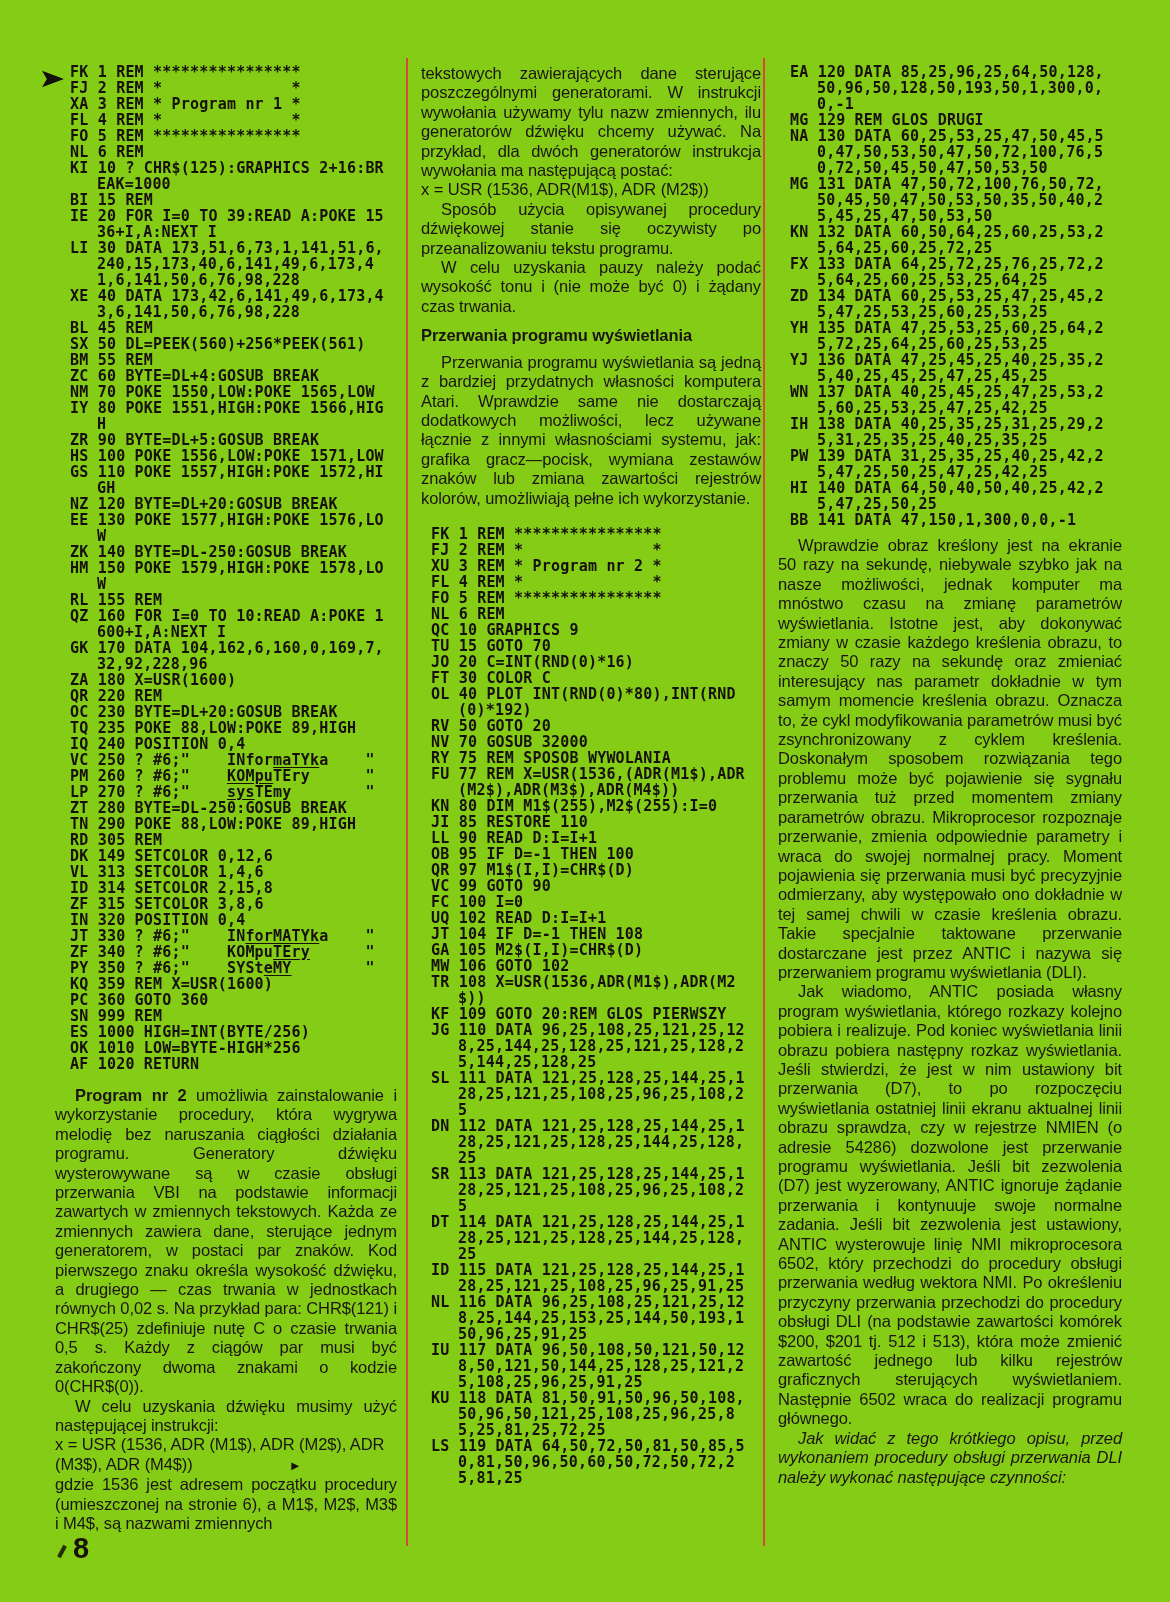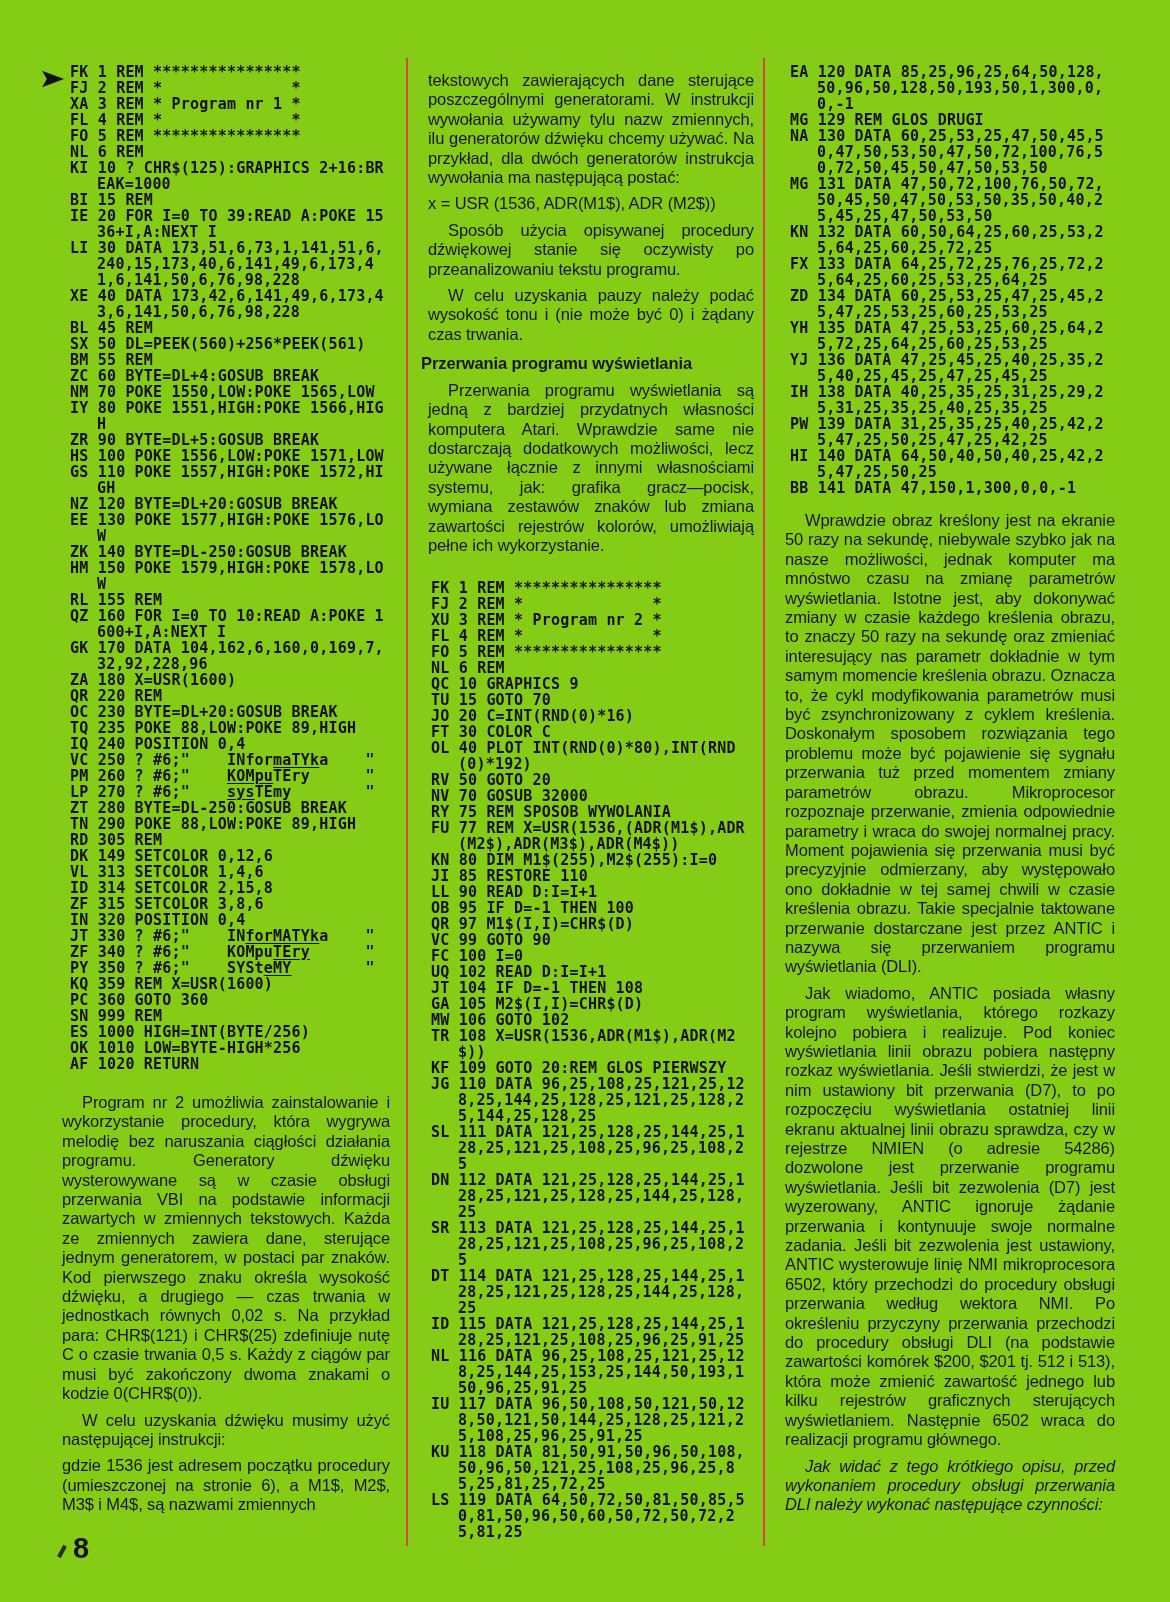--- a/index.html
+++ b/index.html
@@ -15,27 +15,27 @@
   .code-line{
     font-family:"DejaVu Sans Mono", monospace;
     font-weight:700; font-size:15px; line-height:16px;
     letter-spacing:0.2px; color:#16110c;
     white-space:pre-wrap; word-break:break-all;
     padding-left:27px; text-indent:-27px;
   }
   .code-line .ul{text-decoration:underline; text-underline-offset:2px;}
   
   .textblock p{
-    margin:7px; font-size:16.5px; line-height:19.4px;
+    margin:0; font-size:16.5px; line-height:19.4px;
     text-align:justify; letter-spacing:-0.1px;
   }
   .textblock p.ind{text-indent:20px;}
   .textblock p.ital{font-style:italic;}
   .textblock p.noj{text-align:left;}
-  .textblock strong{font-weight:400;}
+  .textblock strong{font-weight:700;}
   .heading{
     font-size:17px; font-weight:700; text-align:center;
     margin:10px 0 7px 0 !important; text-indent:0 !important;
   }
   .cursor-arrow{
     position:absolute; left:42px; top:68px; width:22px; height:22px;
     background:#14100b;
     clip-path:polygon(0% 12%, 100% 50%, 0% 88%, 22% 50%);
   }
   .next-marker{
@@ -113,20 +113,21 @@
         <div class="code-line">PC 360 GOTO 360</div>
         <div class="code-line">SN 999 REM</div>
         <div class="code-line">ES 1000 HIGH=INT(BYTE/256)</div>
         <div class="code-line">OK 1010 LOW=BYTE-HIGH*256</div>
         <div class="code-line">AF 1020 RETURN</div>
       </div>
     <div class="gap-m"></div>
     <div class="textblock">
         <p class="ind "><strong>Program nr 2</strong> umożliwia zainstalowanie i wykorzystanie procedury, która wygrywa melodię bez naruszania ciągłości działania programu. Generatory dźwięku wysterowywane są w czasie obsługi przerwania VBI na podstawie informacji zawartych w zmiennych tekstowych. Każda ze zmiennych zawiera dane, sterujące jednym generatorem, w postaci par znaków. Kod pierwszego znaku określa wysokość dźwięku, a drugiego — czas trwania w jednostkach równych 0,02 s. Na przykład para: CHR$(121) i CHR$(25) zdefiniuje nutę C o czasie trwania 0,5 s. Każdy z ciągów par musi być zakończony dwoma znakami o kodzie 0(CHR$(0)).</p>
         <p class="ind ">W celu uzyskania dźwięku musimy użyć następującej instrukcji:</p>
+        <p class="noj">x = USR (1536, ADR (M1$), ADR (M2$), ADR (M3$), ADR (M4$))<span class="next-marker">►</span></p>
         <p class="">gdzie 1536 jest adresem początku procedury (umieszczonej na stronie 6), a M1$, M2$, M3$ i M4$, są nazwami zmiennych</p>
       </div>
   </div>
 
   <div class="col" style="left:421px; width:340px;">
     <div class="textblock">
         <p class="">tekstowych zawierających dane sterujące poszczególnymi generatorami. W instrukcji wywołania używamy tylu nazw zmiennych, ilu generatorów dźwięku chcemy używać. Na przykład, dla dwóch generatorów instrukcja wywołania ma następującą postać:</p>
         <p class="noj">x = USR (1536, ADR(M1$), ADR (M2$))</p>
         <p class="ind ">Sposób użycia opisywanej procedury dźwiękowej stanie się oczywisty po przeanalizowaniu tekstu programu.</p>
         <p class="ind ">W celu uzyskania pauzy należy podać wysokość tonu i (nie może być 0) i żądany czas trwania.</p>
@@ -184,20 +185,21 @@
     <div class="listing" style="margin-left:12px;">
         <div class="code-line">EA 120 DATA 85,25,96,25,64,50,128,50,96,50,128,50,193,50,1,300,0,0,-1</div>
         <div class="code-line">MG 129 REM GLOS DRUGI</div>
         <div class="code-line">NA 130 DATA 60,25,53,25,47,50,45,50,47,50,53,50,47,50,72,100,76,50,72,50,45,50,47,50,53,50</div>
         <div class="code-line">MG 131 DATA 47,50,72,100,76,50,72,50,45,50,47,50,53,50,35,50,40,25,45,25,47,50,53,50</div>
         <div class="code-line">KN 132 DATA 60,50,64,25,60,25,53,25,64,25,60,25,72,25</div>
         <div class="code-line">FX 133 DATA 64,25,72,25,76,25,72,25,64,25,60,25,53,25,64,25</div>
         <div class="code-line">ZD 134 DATA 60,25,53,25,47,25,45,25,47,25,53,25,60,25,53,25</div>
         <div class="code-line">YH 135 DATA 47,25,53,25,60,25,64,25,72,25,64,25,60,25,53,25</div>
         <div class="code-line">YJ 136 DATA 47,25,45,25,40,25,35,25,40,25,45,25,47,25,45,25</div>
+        <div class="code-line">WN 137 DATA 40,25,45,25,47,25,53,25,60,25,53,25,47,25,42,25</div>
         <div class="code-line">IH 138 DATA 40,25,35,25,31,25,29,25,31,25,35,25,40,25,35,25</div>
         <div class="code-line">PW 139 DATA 31,25,35,25,40,25,42,25,47,25,50,25,47,25,42,25</div>
         <div class="code-line">HI 140 DATA 64,50,40,50,40,25,42,25,47,25,50,25</div>
         <div class="code-line">BB 141 DATA 47,150,1,300,0,0,-1</div>
       </div>
     <div class="gap-s"></div>
     <div class="textblock">
         <p class="ind ">Wprawdzie obraz kreślony jest na ekranie 50 razy na sekundę, niebywale szybko jak na nasze możliwości, jednak komputer ma mnóstwo czasu na zmianę parametrów wyświetlania. Istotne jest, aby dokonywać zmiany w czasie każdego kreślenia obrazu, to znaczy 50 razy na sekundę oraz zmieniać interesujący nas parametr dokładnie w tym samym momencie kreślenia obrazu. Oznacza to, że cykl modyfikowania parametrów musi być zsynchronizowany z cyklem kreślenia. Doskonałym sposobem rozwiązania tego problemu może być pojawienie się sygnału przerwania tuż przed momentem zmiany parametrów obrazu. Mikroprocesor rozpoznaje przerwanie, zmienia odpowiednie parametry i wraca do swojej normalnej pracy. Moment pojawienia się przerwania musi być precyzyjnie odmierzany, aby występowało ono dokładnie w tej samej chwili w czasie kreślenia obrazu. Takie specjalnie taktowane przerwanie dostarczane jest przez ANTIC i nazywa się przerwaniem programu wyświetlania (DLI).</p>
         <p class="ind ">Jak wiadomo, ANTIC posiada własny program wyświetlania, którego rozkazy kolejno pobiera i realizuje. Pod koniec wyświetlania linii obrazu pobiera następny rozkaz wyświetlania. Jeśli stwierdzi, że jest w nim ustawiony bit przerwania (D7), to po rozpoczęciu wyświetlania ostatniej linii ekranu aktualnej linii obrazu sprawdza, czy w rejestrze NMIEN (o adresie 54286) dozwolone jest przerwanie programu wyświetlania. Jeśli bit zezwolenia (D7) jest wyzerowany, ANTIC ignoruje żądanie przerwania i kontynuuje swoje normalne zadania. Jeśli bit zezwolenia jest ustawiony, ANTIC wysterowuje linię NMI mikroprocesora 6502, który przechodzi do procedury obsługi przerwania według wektora NMI. Po określeniu przyczyny przerwania przechodzi do procedury obsługi DLI (na podstawie zawartości komórek $200, $201 tj. 512 i 513), która może zmienić zawartość jednego lub kilku rejestrów graficznych sterujących wyświetlaniem. Następnie 6502 wraca do realizacji programu głównego.</p>
         <p class="ind ital ">Jak widać z tego krótkiego opisu, przed wykonaniem procedury obsługi przerwania DLI należy wykonać następujące czynności:</p>

